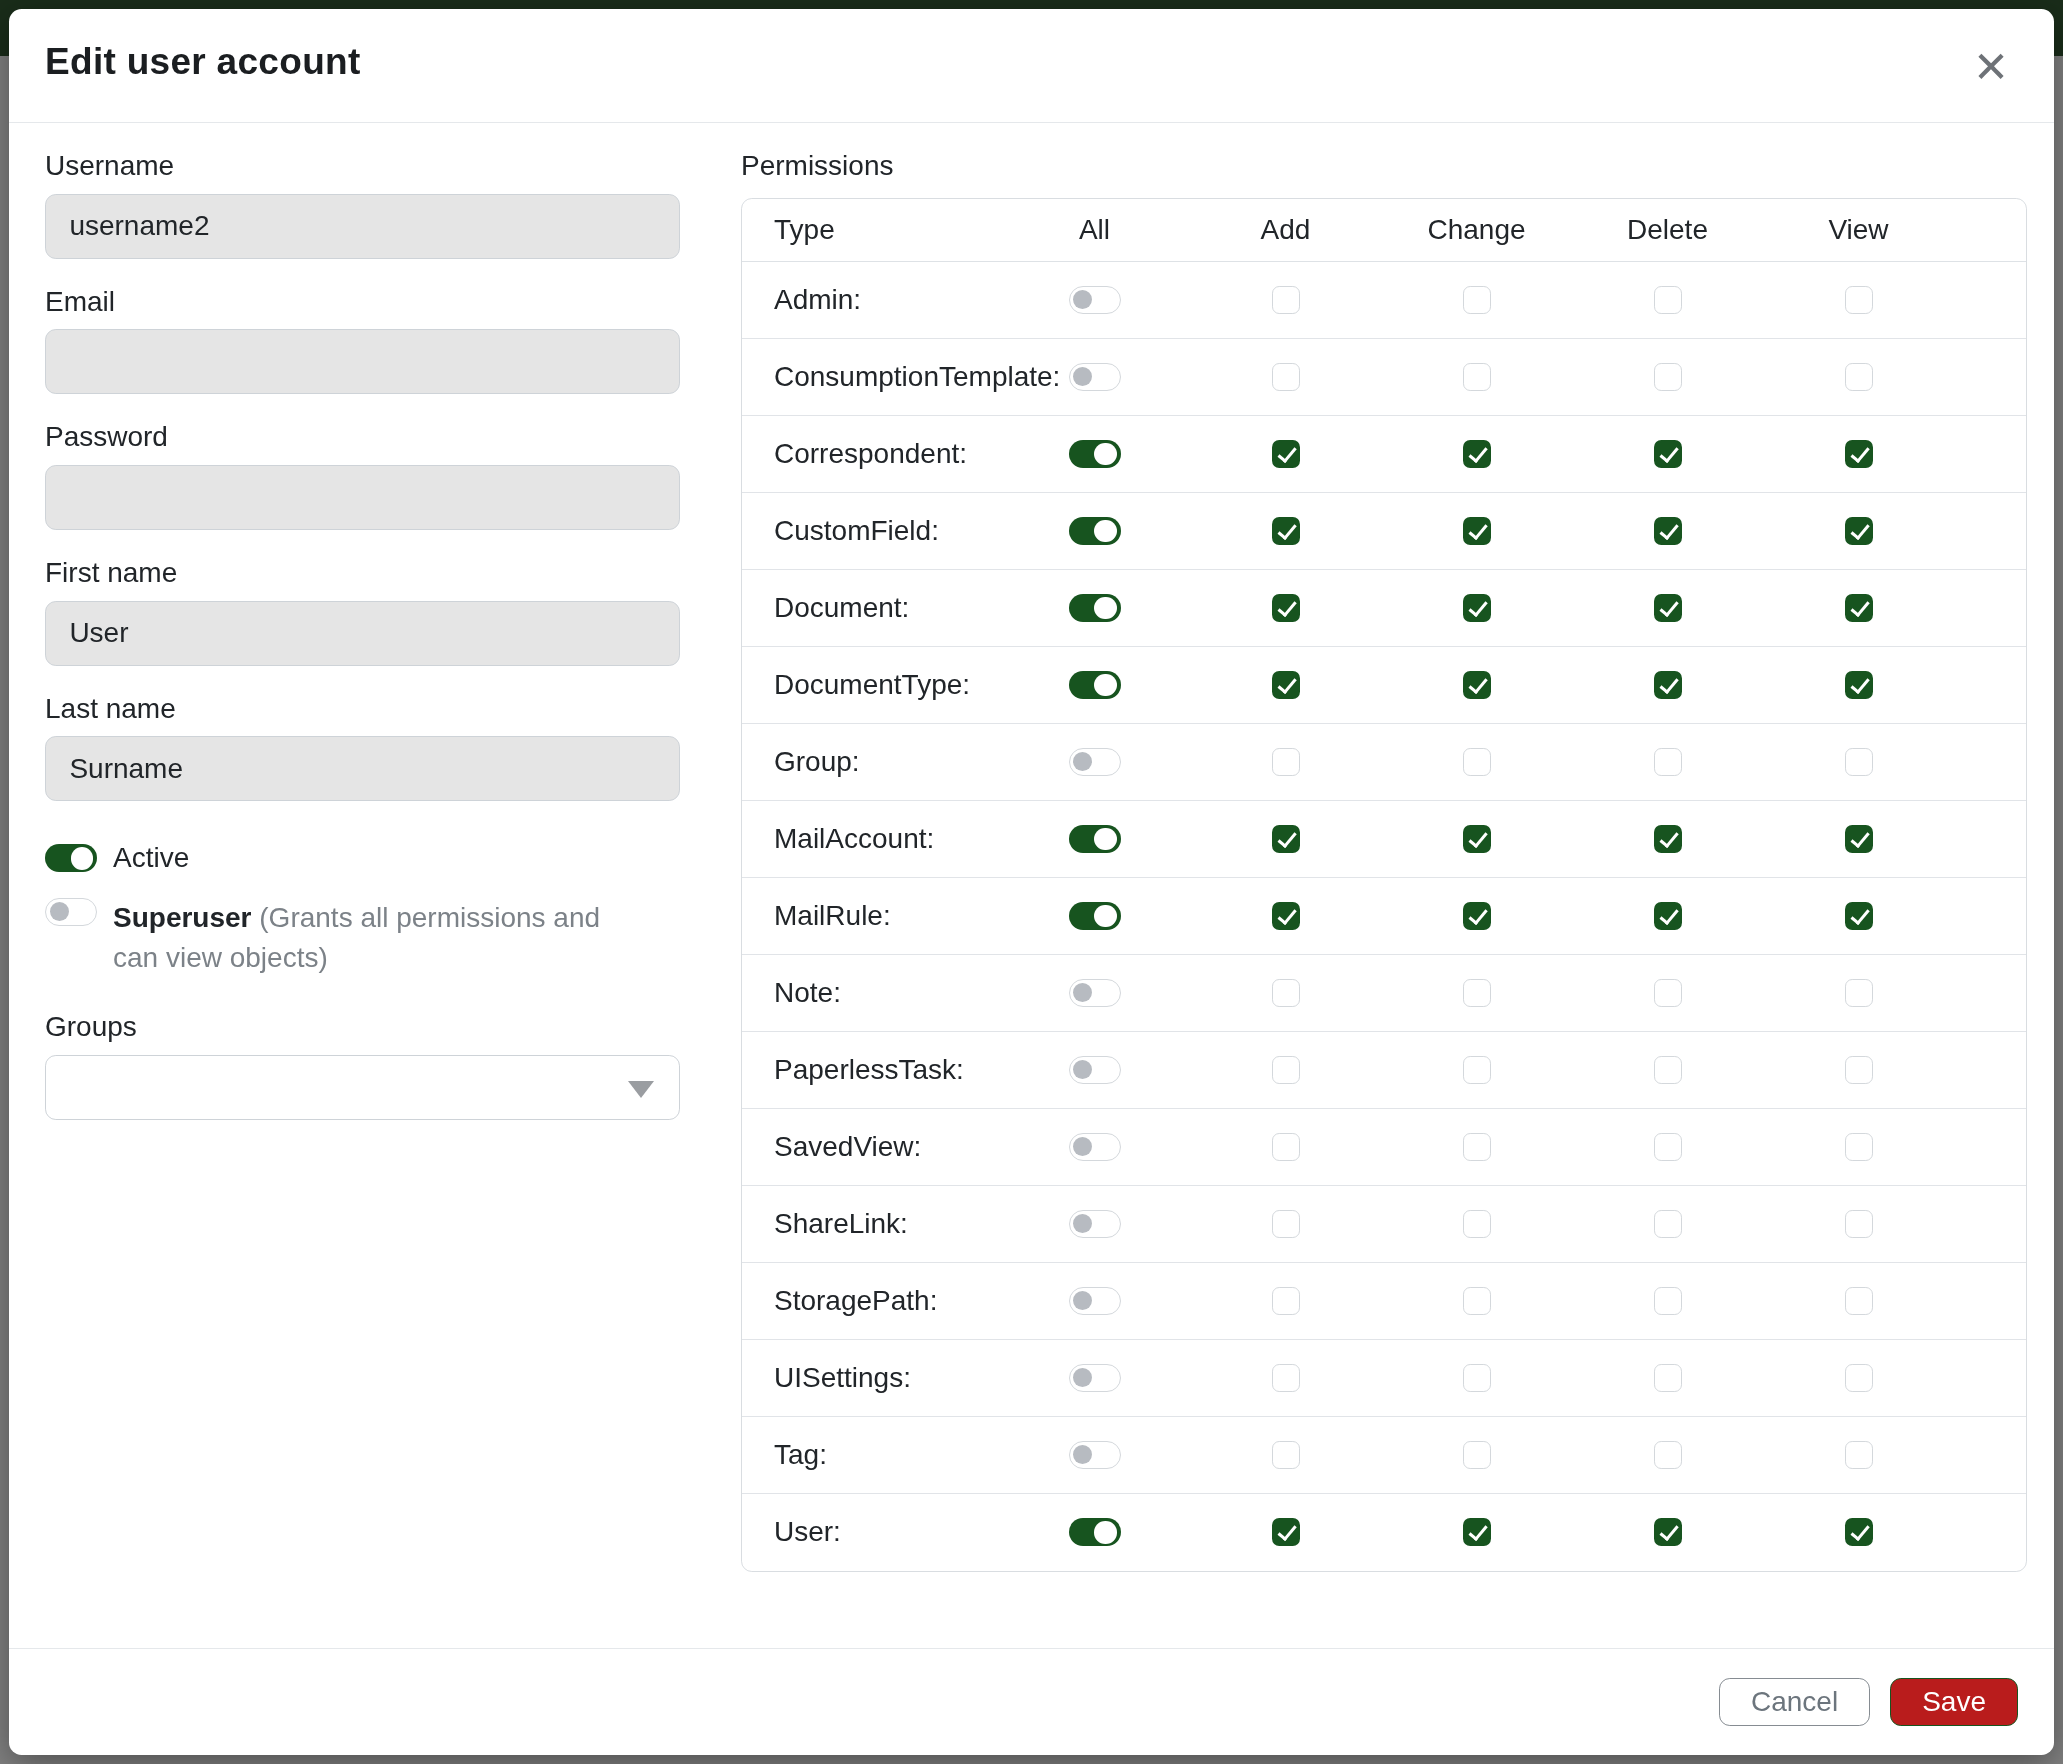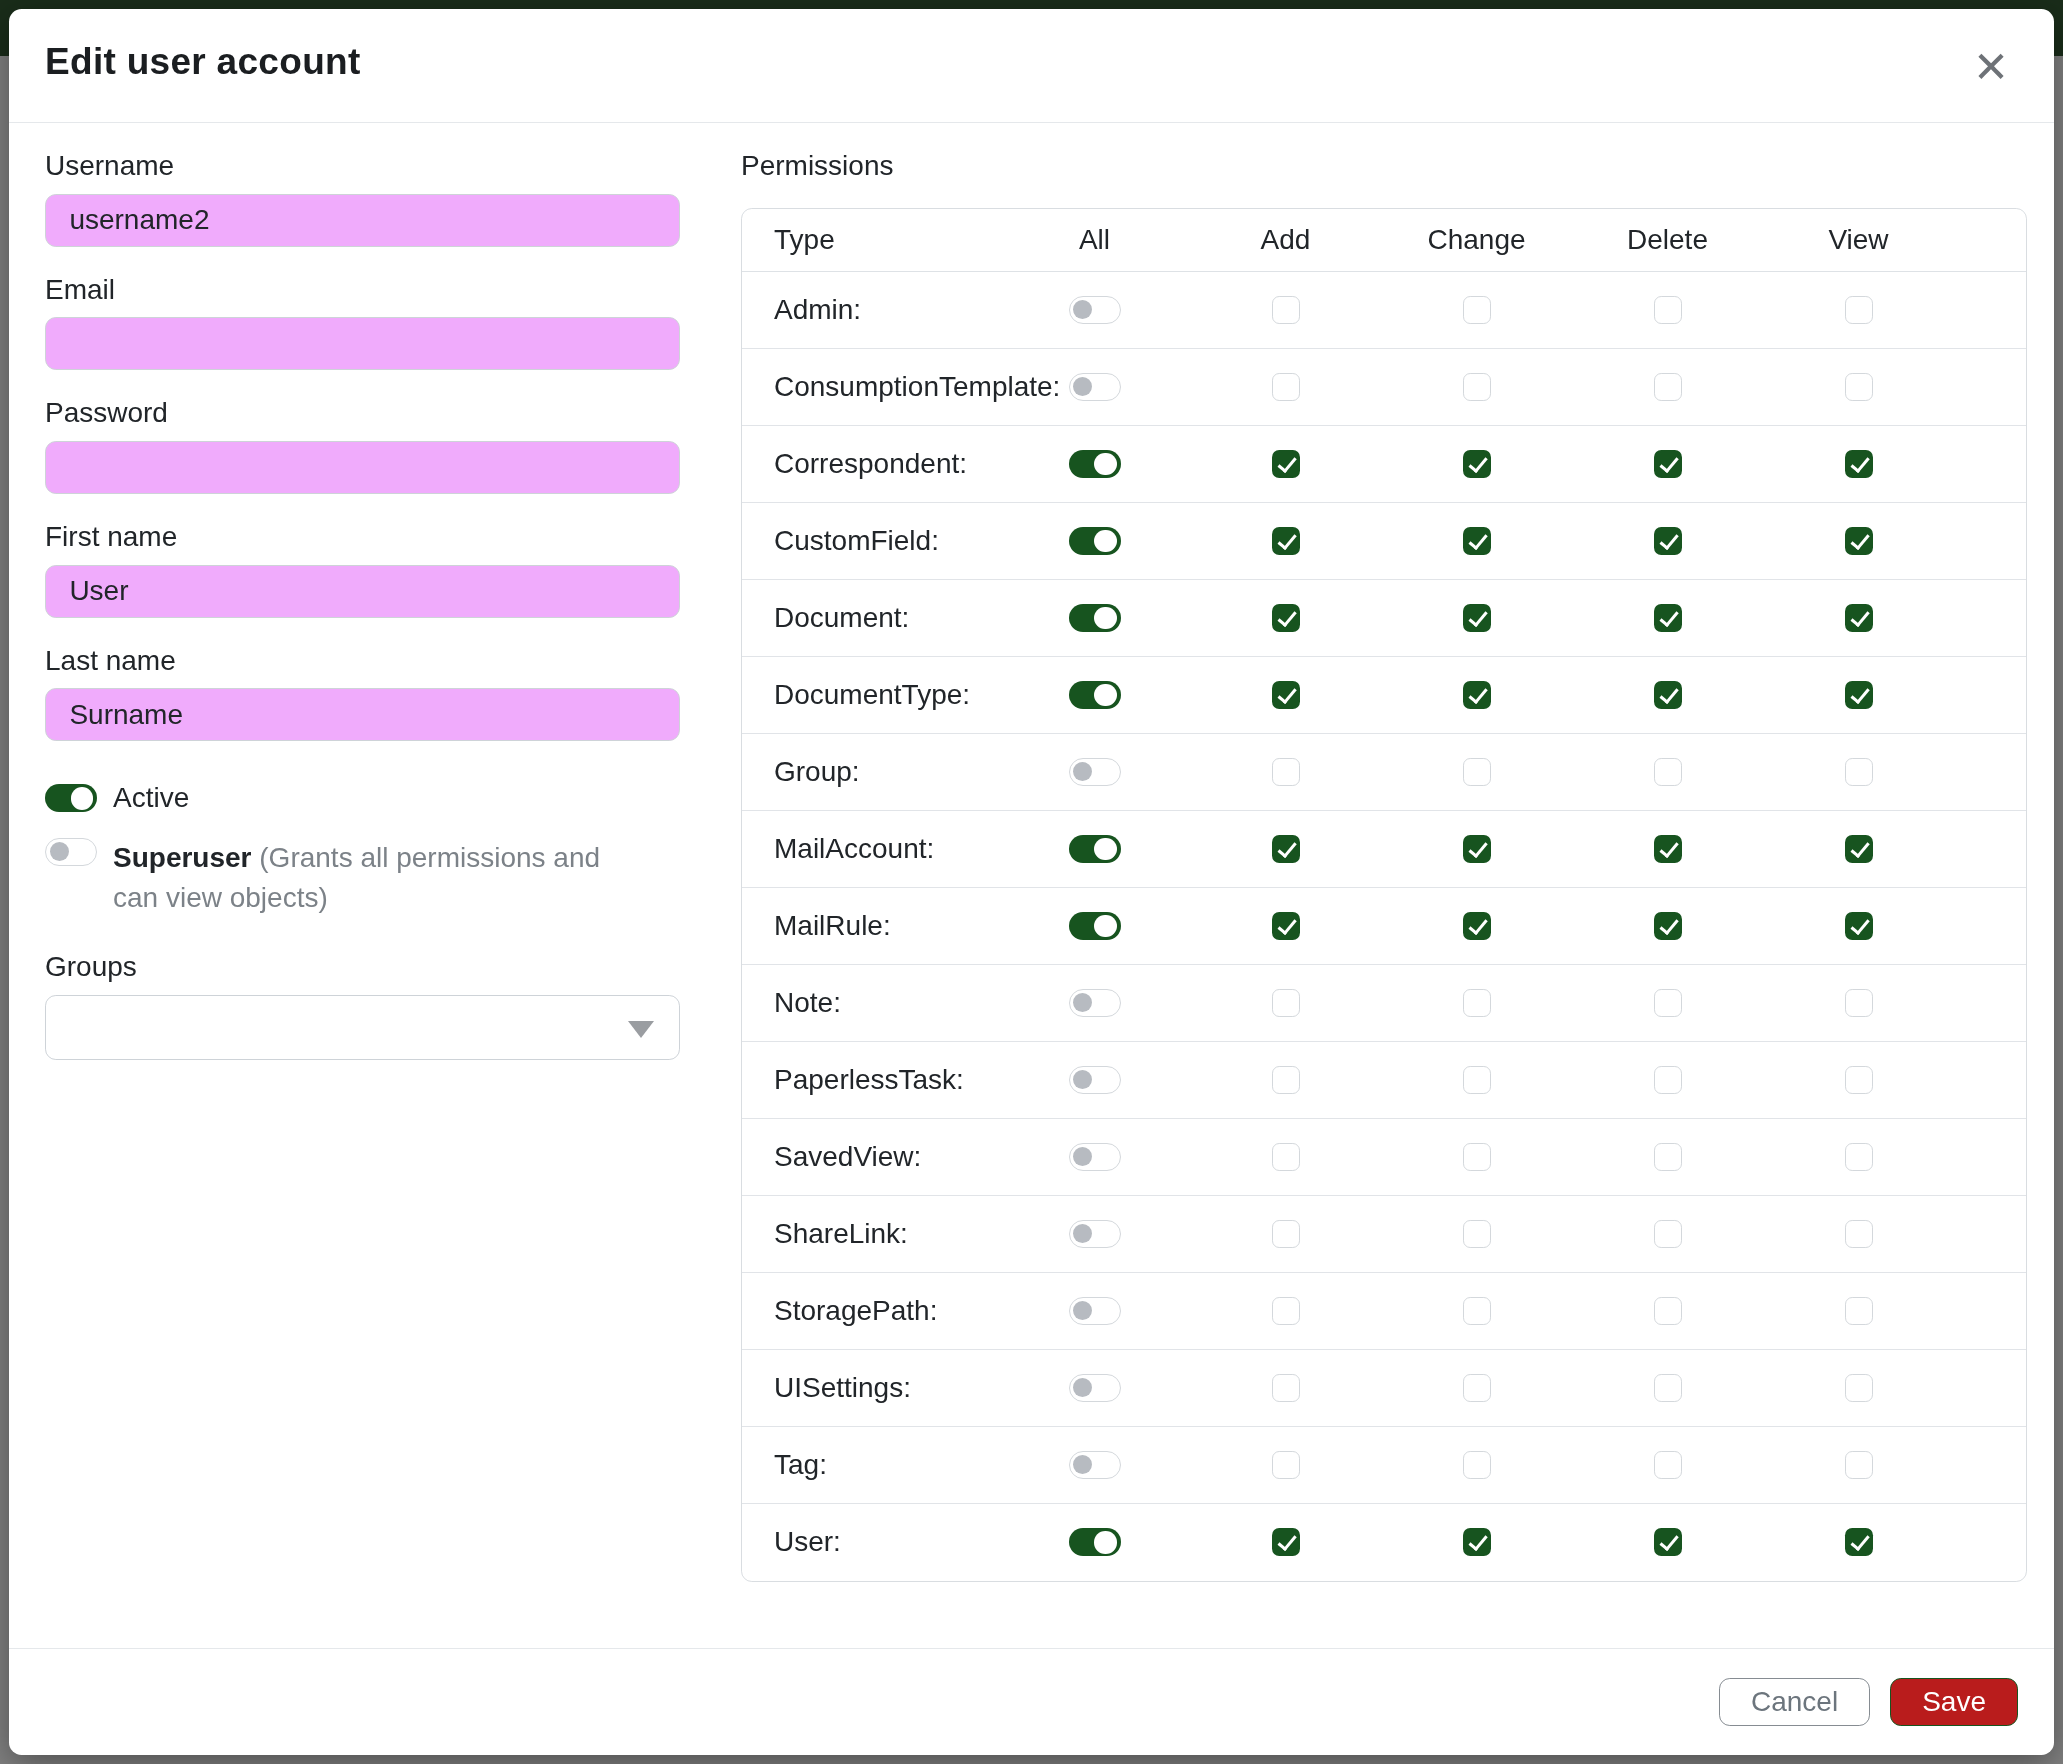--- a/index.html
+++ b/index.html
@@ -36,24 +36,24 @@
     font-size:43px; line-height:1; color:#6e7277;
     padding:3.6px 9px; margin-top:1.8px;
     font-family:"DejaVu Sans",sans-serif;
   }
   
   .modal-body { flex:1; display:flex; gap:61px; padding:27px 27px 0 36px; overflow:hidden; }
   .col-left { width:635px; flex-shrink:0; }
   .form-group { margin-bottom:27px; }
   .form-label { font-size:28px; color:#212529; margin-bottom:11.7px; }
   .text-input {
-    width:100%; height:53px;
+    width:100%; height:65px;
     border:1.8px solid #ced3d8; border-radius:10.8px;
     font-size:28px; color:#212529; padding:0 23.4px;
-    outline:none; background:#f0abfc; font-family:inherit;
+    outline:none; background:#e5e5e5; font-family:inherit;
   }
   .switch-row { display:flex; align-items:flex-start; gap:16px; font-size:28px; }
   .switch-row.active-row { margin-top:41px; align-items:center; }
   .switch-row.superuser-row { margin-top:23.4px; }
   .switch-text { width:522px; line-height:1.45; padding-top:0px; }
   .superuser-name { font-weight:600; color:#212529; }
   .hint { color:#7c8288; }
   .groups-group { margin-top:32px; margin-bottom:0; }
   .select-box {
     position:relative; height:65px;
@@ -77,21 +77,21 @@
     content:""; position:absolute; right:3.6px; top:2.7px;
     width:22.5px; height:22.5px; background:#fff; border-radius:50%;
   }
   .toggle.off { background:#fff; border:1.8px solid #d4d8dc; }
   .toggle.off::after {
     content:""; position:absolute; left:3.6px; top:2.7px;
     width:19px; height:19px; background:#b7bbc1; border-radius:50%;
   }
   
   .col-right { flex:1; }
-  .perm-label { font-size:28px; color:#212529; margin-bottom:26px; }
+  .perm-label { font-size:28px; color:#212529; margin-bottom:16px; }
   .perm-table { border:1.8px solid #d9dde1; border-radius:10.8px; overflow:hidden; background:#fff; }
   .perm-header, .perm-row {
     display:grid;
     grid-template-columns:257px 191px 191px 191px 191px 191px 1fr;
     align-items:center;
     font-size:28px; color:#212529;
   }
   .perm-header { height:63px; border-bottom:1.8px solid #dee2e6; }
   .perm-row { height:77px; border-bottom:1.8px solid #e1e4e8; }
   .perm-row:last-child { border-bottom:none; }

